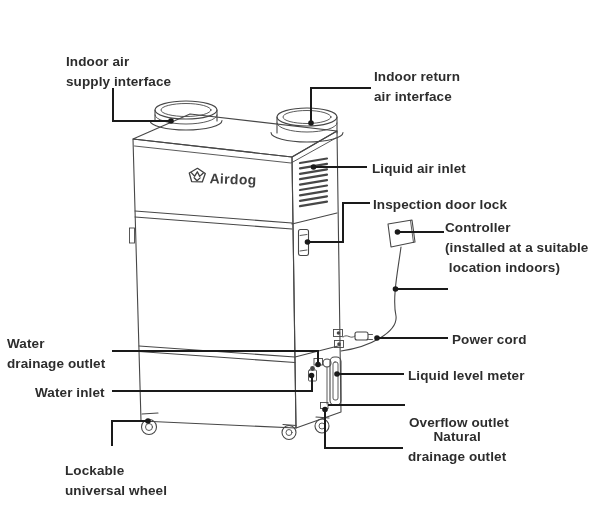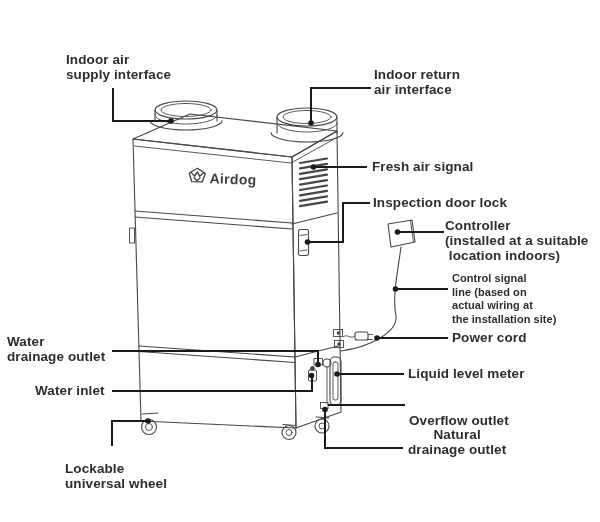--- a/index.html
+++ b/index.html
@@ -9,21 +9,21 @@
     --background:#ffffff;
   }
   html,body{margin:0;padding:0;background:var(--background);}
   .stage{
     position:relative;width:600px;height:522px;background:var(--background);
     font-family:"Liberation Sans",sans-serif;overflow:hidden;
   }
   .stage svg{position:absolute;left:0;top:0;}
   .label{
     position:absolute;white-space:pre;color:var(--text);
-    font-weight:700;font-size:13.5px;line-height:15px;letter-spacing:.1px;
+    font-weight:700;font-size:13.5px;line-height:20px;letter-spacing:.1px;
   }
   .label.small{font-size:11px;line-height:13.6px;letter-spacing:.05px;}
   .art{fill:none;stroke:var(--line_art);stroke-width:1.1;stroke-linejoin:round;stroke-linecap:round;}
   .art-thin{fill:none;stroke:var(--line_art);stroke-width:.9;stroke-linecap:round;}
   .slat{fill:none;stroke:var(--line_art);stroke-width:2.2;stroke-linecap:round;}
   .leader{fill:none;stroke:var(--leader);stroke-width:2;stroke-linejoin:miter;stroke-linecap:butt;}
   .dot{fill:var(--leader);stroke:none;}
   .solidsmall{fill:var(--line_art);stroke:none;}
   .logo-text{font-family:"Liberation Sans",sans-serif;font-weight:700;font-size:14px;fill:#3f3f3f;letter-spacing:.3px;}
 </style>
@@ -170,29 +170,25 @@
       <circle class="dot" cx="311.5" cy="375.5" r="2.8"></circle>
       <circle class="dot" cx="325" cy="409.5" r="2.8"></circle>
       <circle class="dot" cx="148" cy="421" r="2.8"></circle>
     </g>
   </svg>
 
   <div class="label" style="left:66px;top:52px;">Indoor air
 supply interface</div>
   <div class="label" style="left:374px;top:67px;">Indoor return
 air interface</div>
-  <div class="label" style="left:372px;top:159px;">Fresh air signal</div>
+  <div class="label" style="left:372px;top:159px;">Liquid air inlet</div>
   <div class="label" style="left:445px;top:218px;">Controller
 (installed at a suitable
  location indoors)</div>
   <div class="label" style="left:373px;top:195px;">Inspection door lock</div>
-  <div class="label small" style="left:452px;top:272px;">Control signal
-line (based on
-actual wiring at
-the installation site)</div>
   <div class="label" style="left:452px;top:330px;">Power cord</div>
   <div class="label" style="left:408px;top:366px;">Liquid level meter</div>
   <div class="label" style="left:409px;top:397px;margin-top:16px;">Overflow outlet</div>
   <div class="label" style="left:408px;top:427px;text-align:center;">Natural
 drainage outlet</div>
   <div class="label" style="left:7px;top:334px;">Water
 drainage outlet</div>
   <div class="label" style="left:35px;top:383px;">Water inlet</div>
   <div class="label" style="left:65px;top:454px;margin-top:7px;">Lockable
 universal wheel</div>

